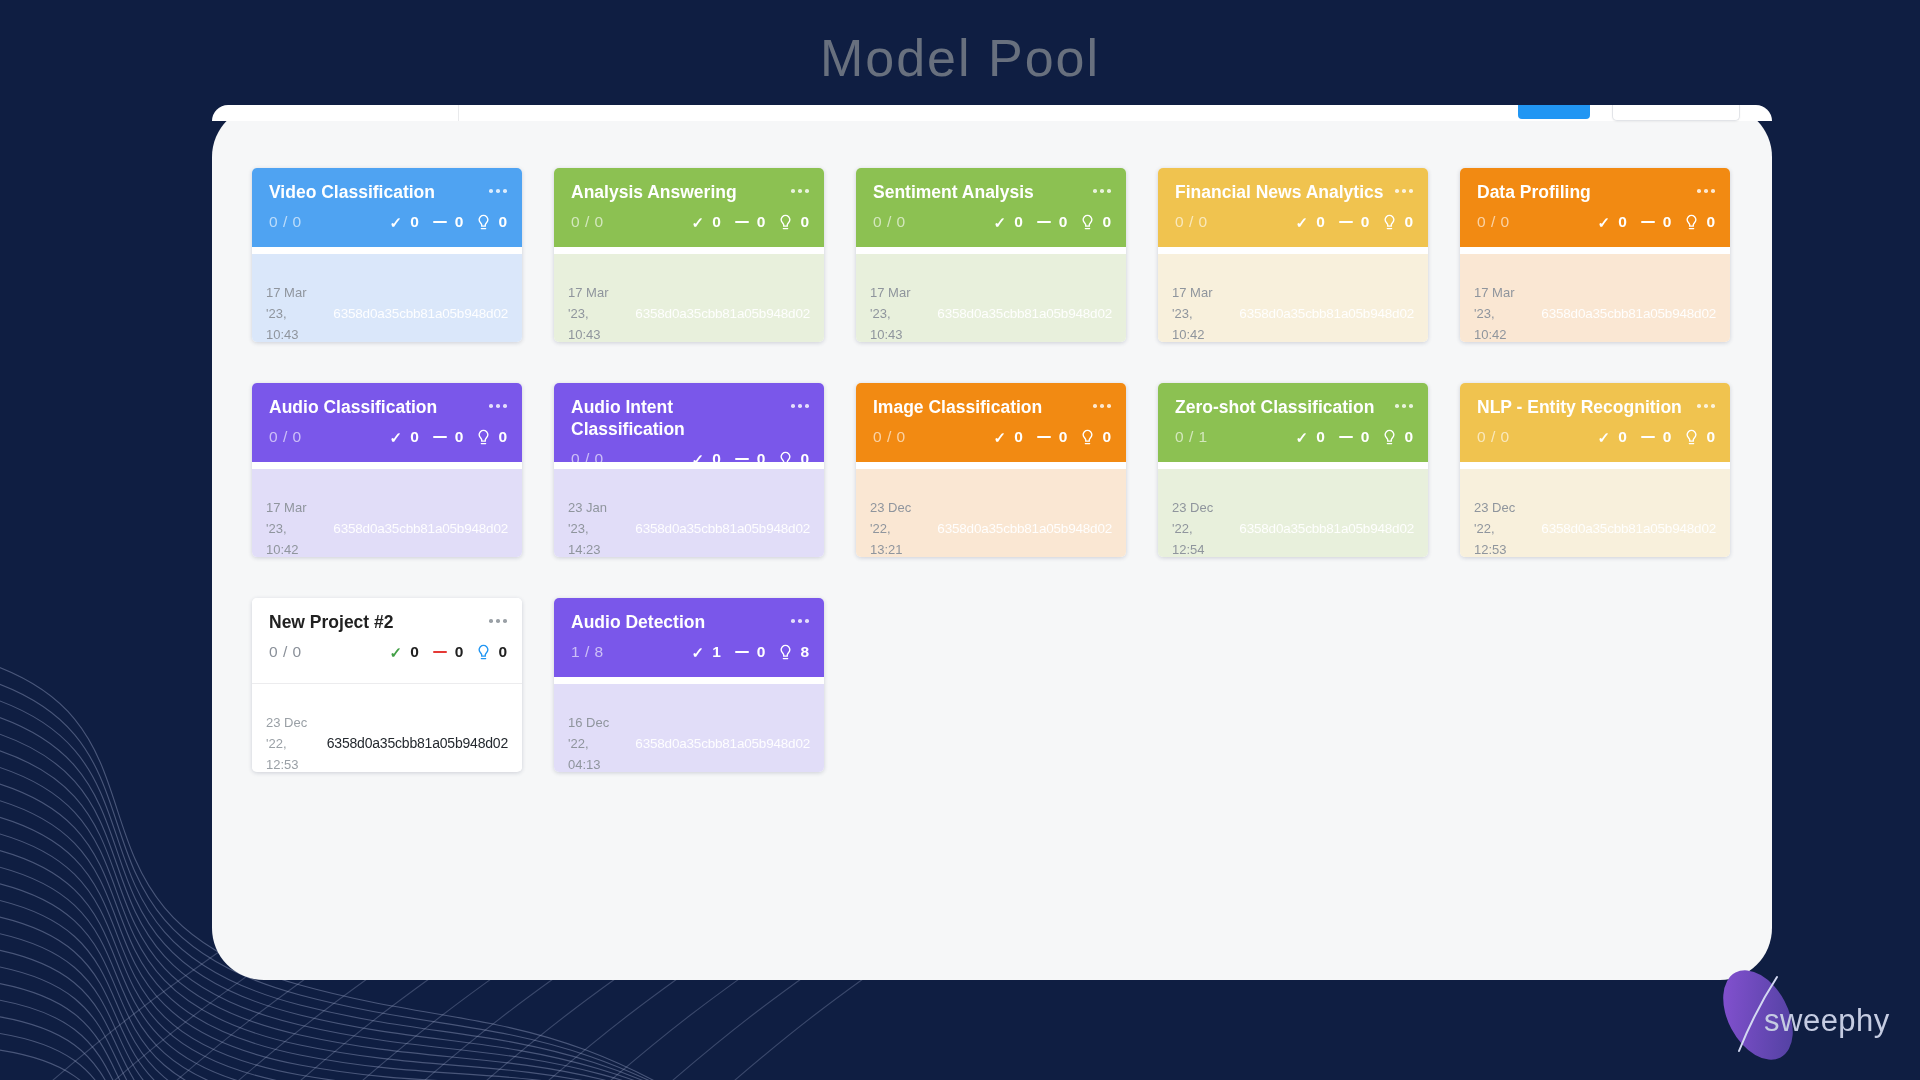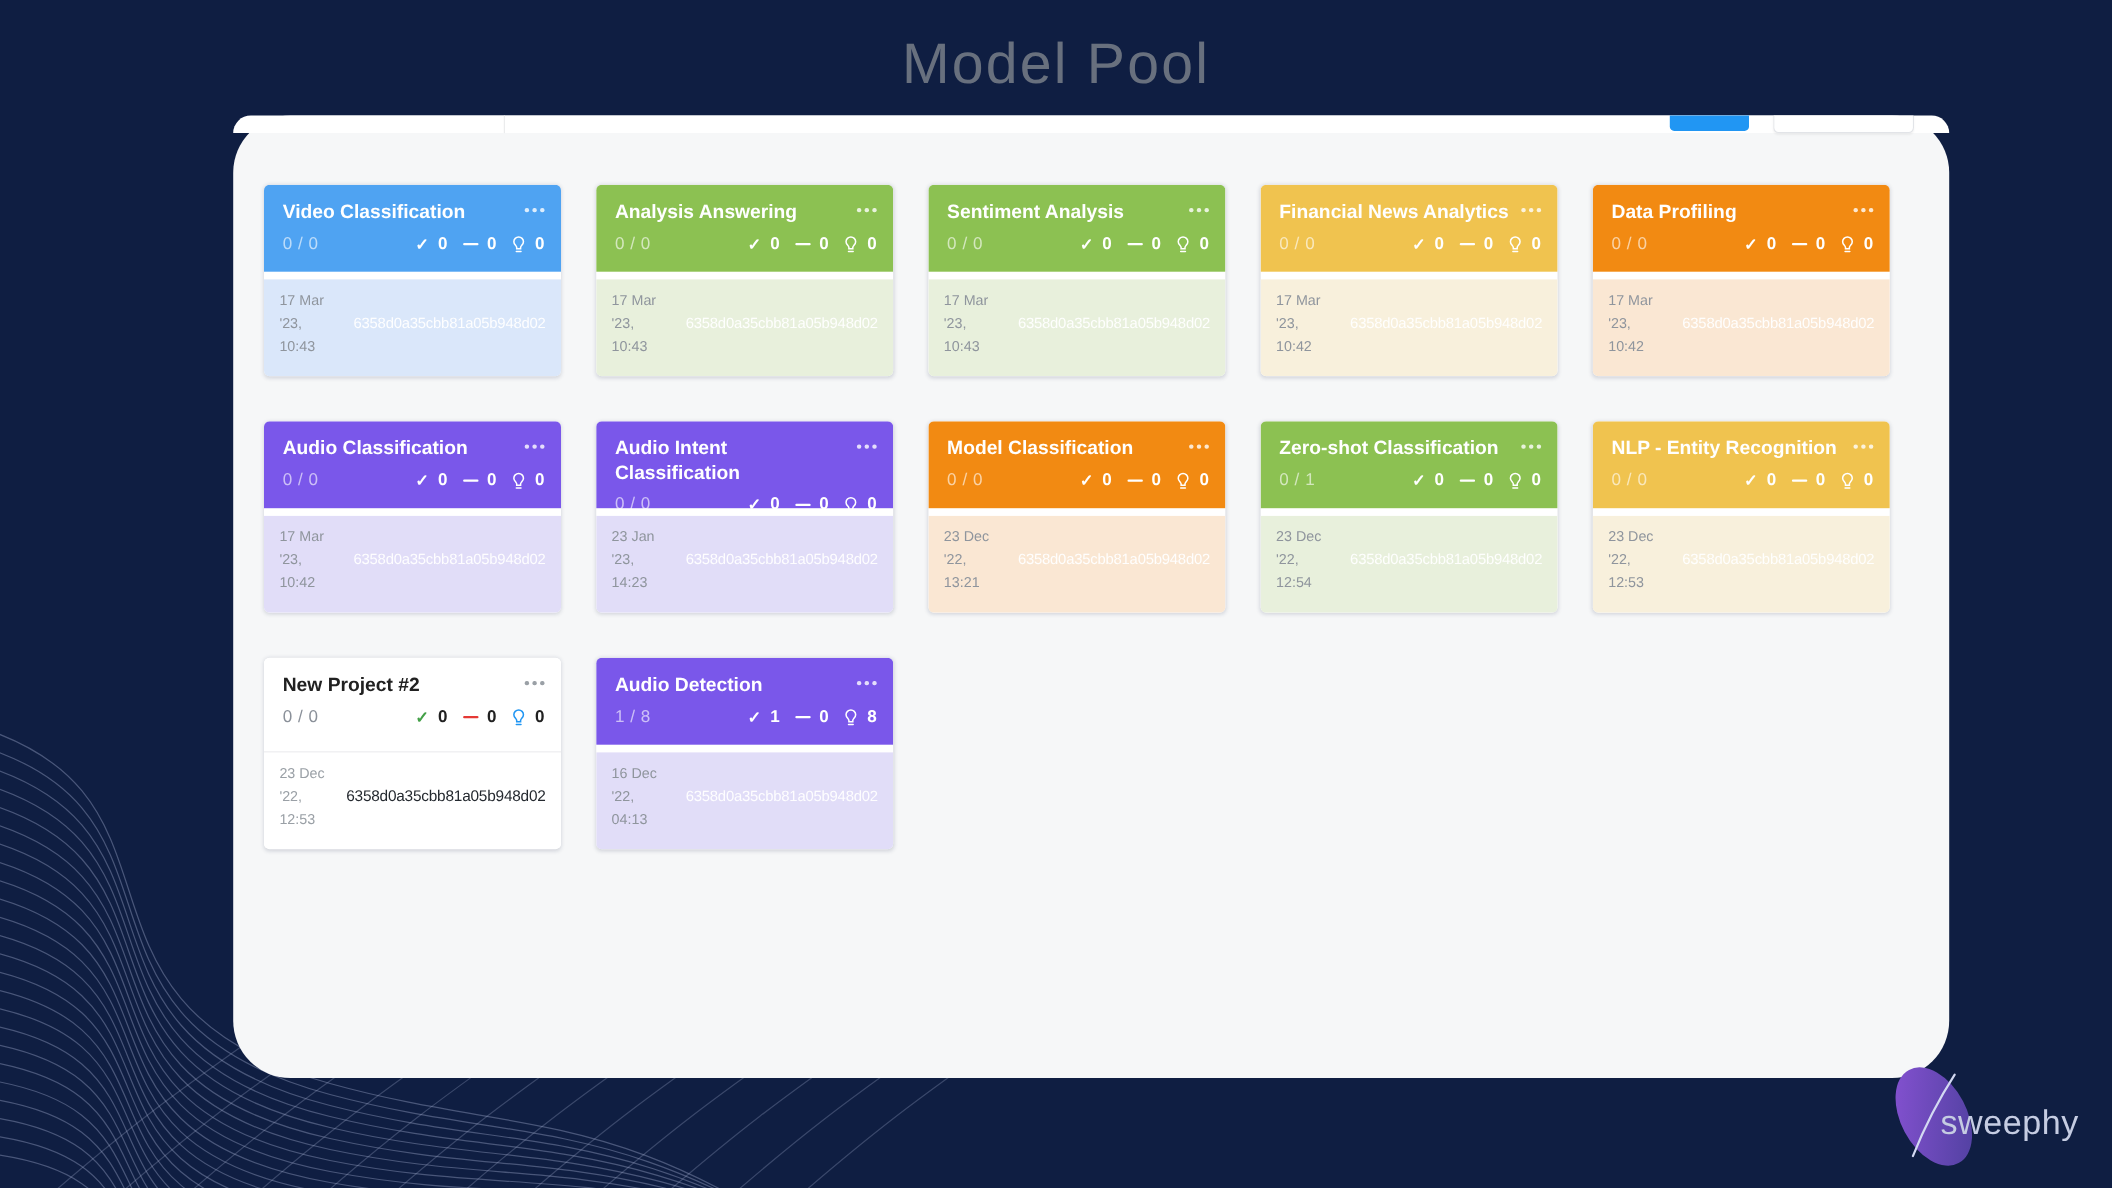--- a/index.html
+++ b/index.html
@@ -34,21 +34,21 @@
     position:absolute;left:1306px;top:0;width:72px;height:14px;
     background:#2196F3;border:none;border-radius:0 0 4px 4px;padding:0;
   }
   .btn-secondary{
     position:absolute;left:1400px;top:0;width:128px;height:16px;
     background:#FFFFFF;border:1px solid #E2E4E8;border-top:none;
     border-radius:0 0 5px 5px;box-shadow:0 1px 2px rgba(0,0,0,.05);padding:0;
   }
   
   .grid{
-    position:absolute;left:28px;top:63px;
+    position:absolute;left:40px;top:63px;
     display:grid;grid-template-columns:repeat(5,270px);gap:41px 32px;
   }
   .card{
     width:270px;height:174px;background:#FFFFFF;border-radius:5px;
     box-shadow:0 1px 4px rgba(20,35,70,.18);overflow:hidden;cursor:pointer;
     box-sizing:border-box;
   }
   .card-header{
     height:79px;padding:13px 15px 0 17px;box-sizing:border-box;
     background:var(--hdr,#fff);color:#FFFFFF;
@@ -59,21 +59,21 @@
   .dots i{width:3.6px;height:3.6px;border-radius:50%;background:rgba(255,255,255,.8);}
   .stats-row{display:flex;align-items:center;margin-top:10px;font-size:15.5px;gap:19px;}
   .ratio{color:rgba(255,255,255,.62);letter-spacing:.5px;}
   .stats-right{margin-left:auto;display:flex;align-items:center;gap:14px;}
   .stat{display:flex;align-items:center;gap:8px;font-weight:600;}
   .icon-check{font-size:15px;font-weight:bold;line-height:1;}
   .icon-dash{display:inline-block;width:14px;height:2.6px;border-radius:2px;background:currentColor;}
   .icon-bulb svg{display:block;}
   .card-body{
     margin-top:7px;height:88px;box-sizing:border-box;
-    padding:8px 14px 0 14px;background:var(--bod,#fff);
+    padding:28px 14px 0 14px;background:var(--bod,#fff);
     font-size:13px;line-height:21px;color:#8F959D;
   }
   .hash-line{display:flex;justify-content:space-between;align-items:baseline;}
   .hash{color:rgba(255,255,255,.94);font-size:13.5px;letter-spacing:-.2px;}
   
   .card--light .card-header{color:#212121;}
   .card--light .dots i{background:#9AA0A6;}
   .card--light .ratio{color:#8A9099;}
   .card--light .stat{color:#212121;}
   .card--light .icon-check{color:#43A047;}
@@ -432,21 +432,21 @@
       <div class="hash-line">
         <span>'23,</span>
         <span class="hash">6358d0a35cbb81a05b948d02</span>
       </div>
       <div class="date-line">14:23</div>
     </div>
   </div>
       <div class="card" style="--hdr: #F28A12; --bod: #FAE7D3;">
     <div class="card-header">
       <div class="title-row">
-        <span class="card-title">Model Classification</span>
+        <span class="card-title">Image Classification</span>
         <span class="dots">
               <i></i>
               <i></i>
               <i></i>
             </span>
       </div>
       <div class="stats-row">
         <span class="ratio">0 / 0</span>
         <span class="stats-right">
           <span class="stat stat-check">

